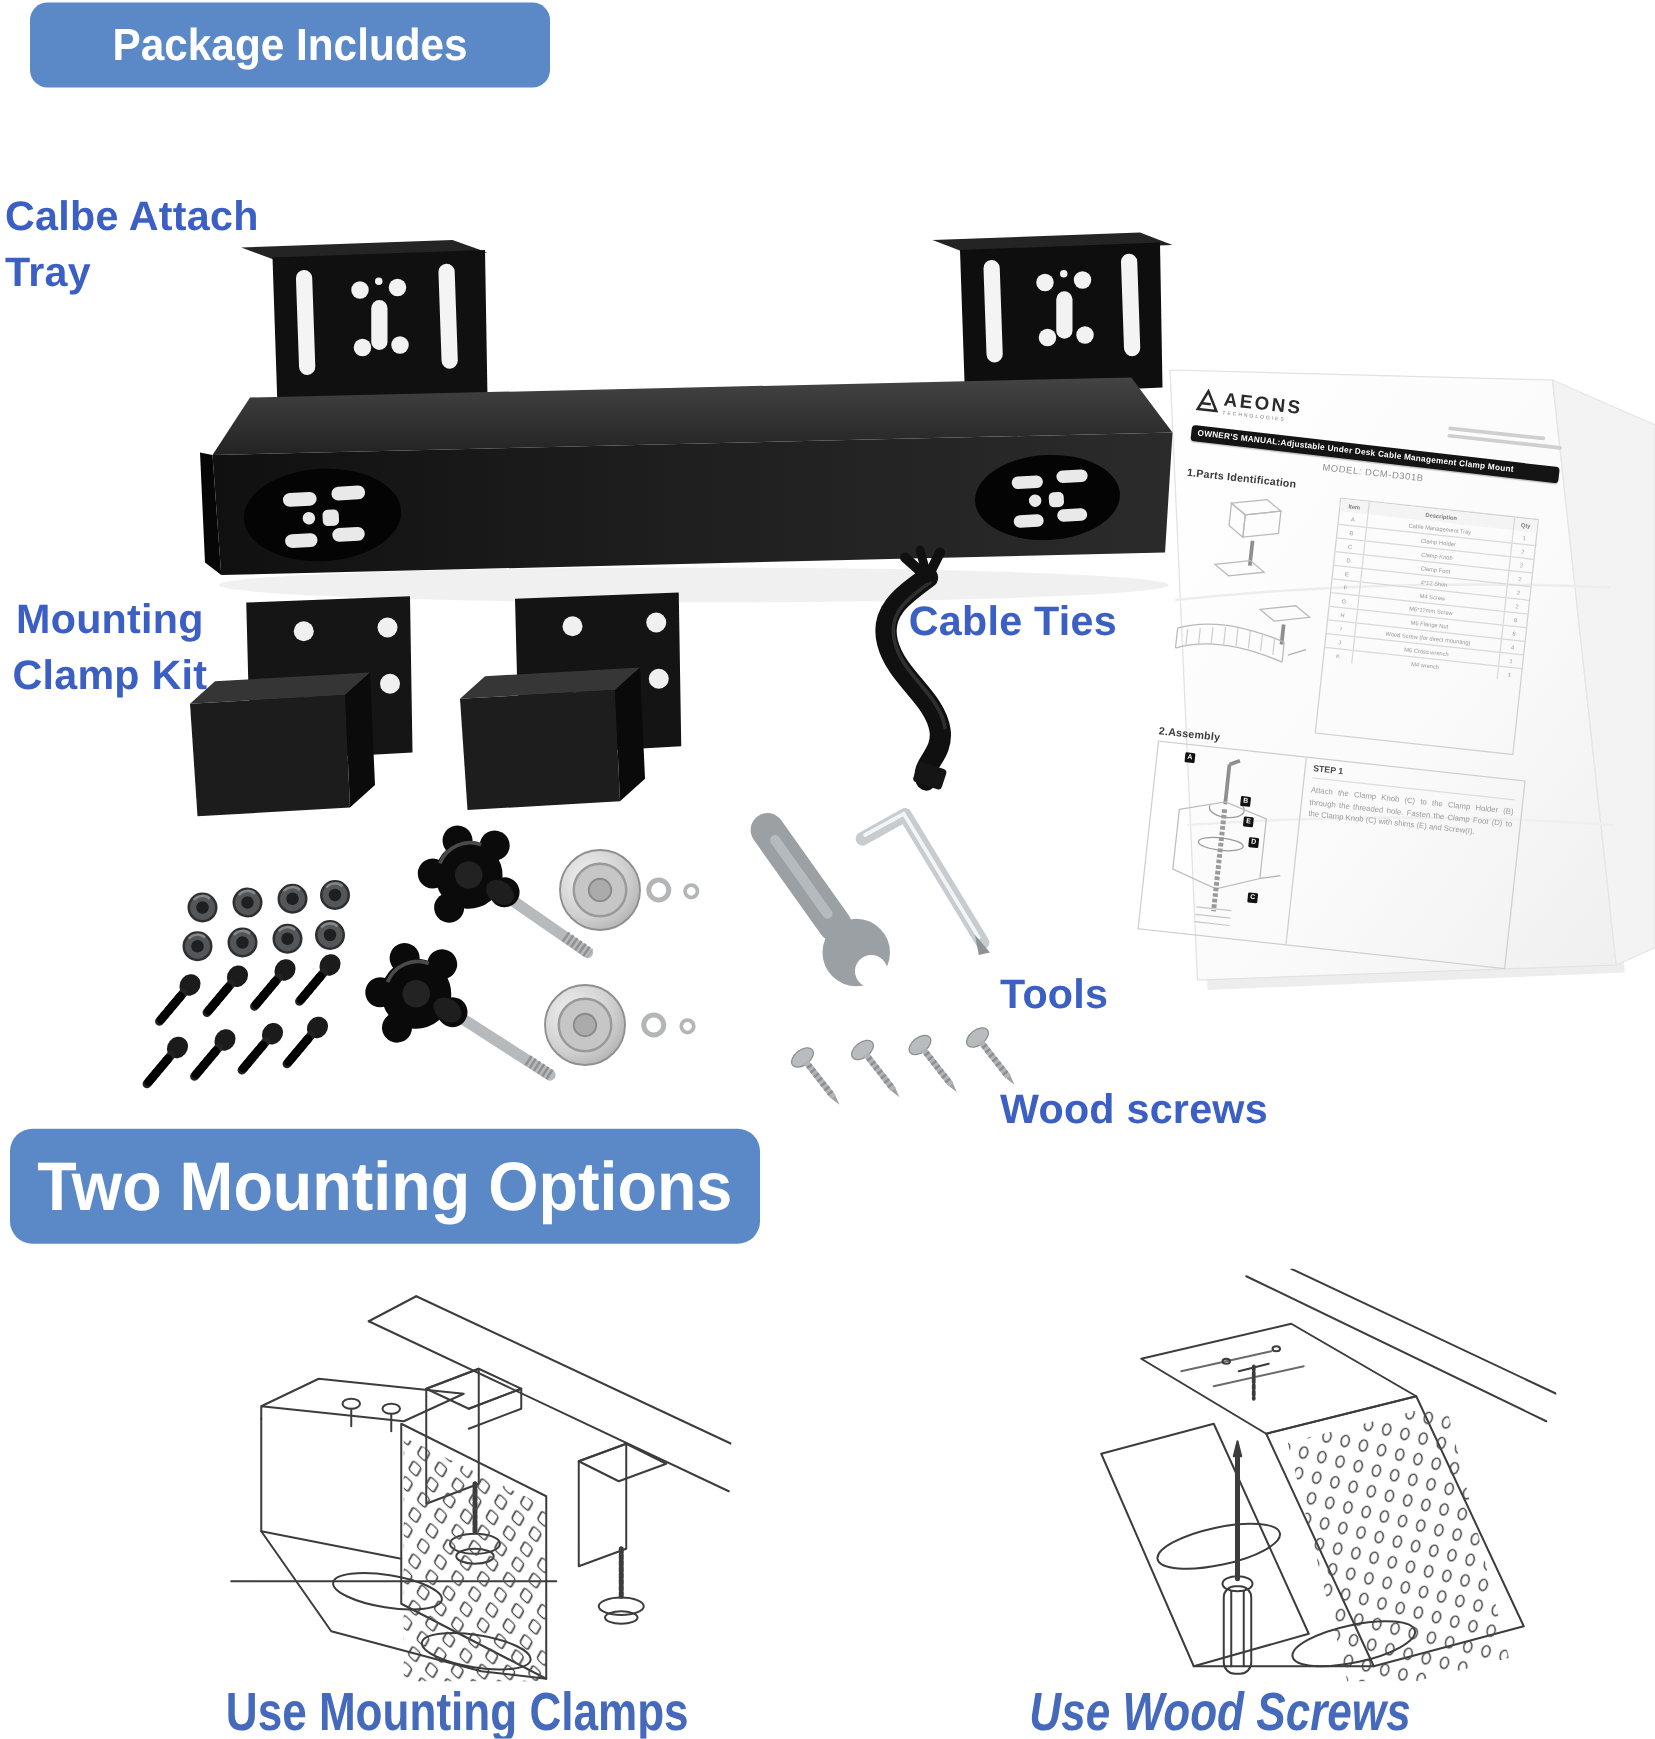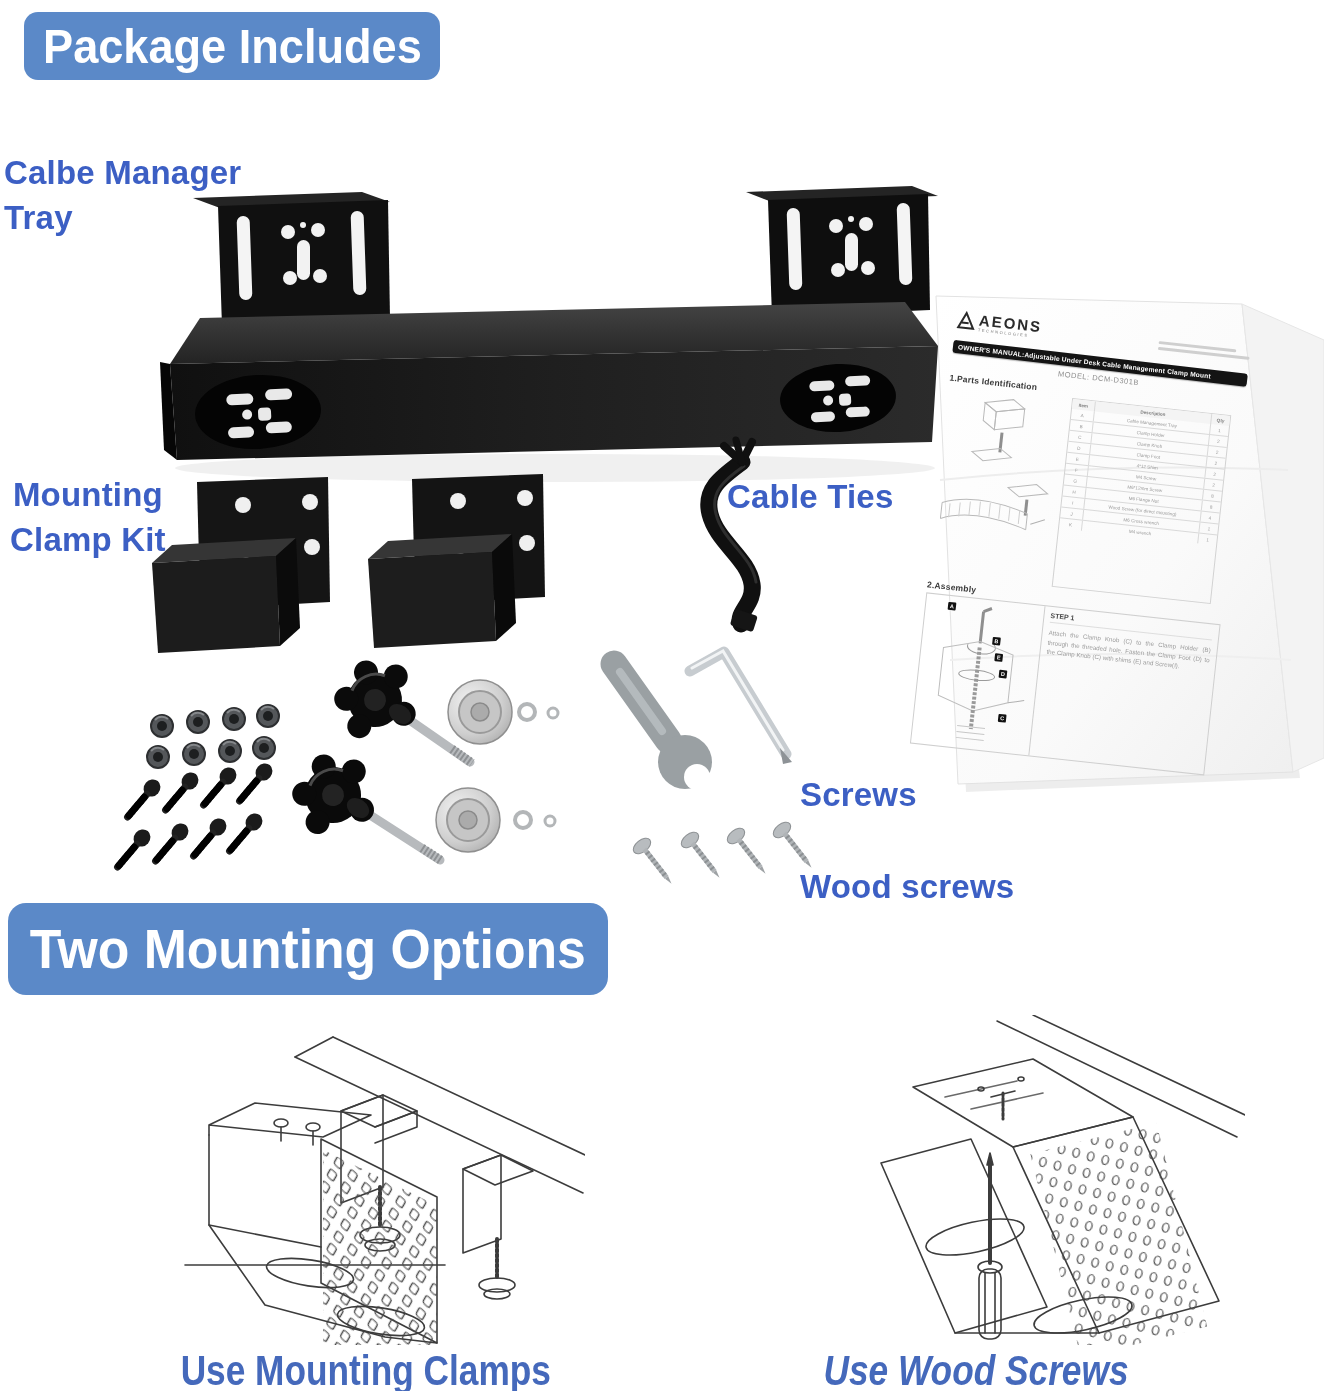--- a/index.html
+++ b/index.html
@@ -460,37 +460,37 @@
         <span class="asm-tag" style="left:80px;top:68px">D</span>
         <span class="asm-tag" style="left:84px;top:112px">C</span>
       </div>
       <div class="m-step">
         <div class="m-step-title">STEP 1</div>
         <div class="m-step-text">Attach the Clamp Knob (C) to the Clamp Holder (B) through the threaded hole. Fasten the Clamp Foot (D) to the Clamp Knob (C) with shims (E) and Screw(I).</div>
       </div>
     </div>
   </div>
 
-  <div class="abs banner" style="left:24px;top:12px;width:416px;height:68px;font-size:48px;text-align:right;">
+  <div class="abs banner" style="left:24px;top:2px;width:416px;height:68px;font-size:36px;text-align:right;">
     <span class="btxt">Package Includes</span>
   </div>
 
   <div class="abs photo-label" style="left:4px;top:150px;">
-    <div>Calbe Manager</div>
+    <div>Calbe Attach</div>
     <div>Tray</div>
   </div>
 
   <div class="abs photo-label" style="left:10px;top:472px;text-align:center;">
     <div>Mounting</div>
     <div>Clamp Kit</div>
   </div>
 
   <div class="abs photo-label" style="left:727px;top:474px;">Cable Ties</div>
 
-  <div class="abs photo-label" style="left:800px;top:772px;">Screws</div>
+  <div class="abs photo-label" style="left:800px;top:772px;">Tools</div>
 
   <div class="abs photo-label" style="left:800px;top:864px;">Wood screws</div>
 
   <div class="abs banner" style="left:8px;top:903px;width:600px;height:92px;font-size:55px;border-radius:18px;">
     <span class="btxt">Two Mounting Options</span>
   </div>
 
   <svg class="abs" style="left:145px;top:1015px" width="440" height="330" viewBox="0 0 440 330" fill="none" stroke="#3c3c3c" stroke-width="1.6" stroke-linejoin="round" stroke-linecap="round">
     <defs>
       <pattern id="holesL" width="15" height="17" patternUnits="userSpaceOnUse" patternTransform="rotate(24)">

